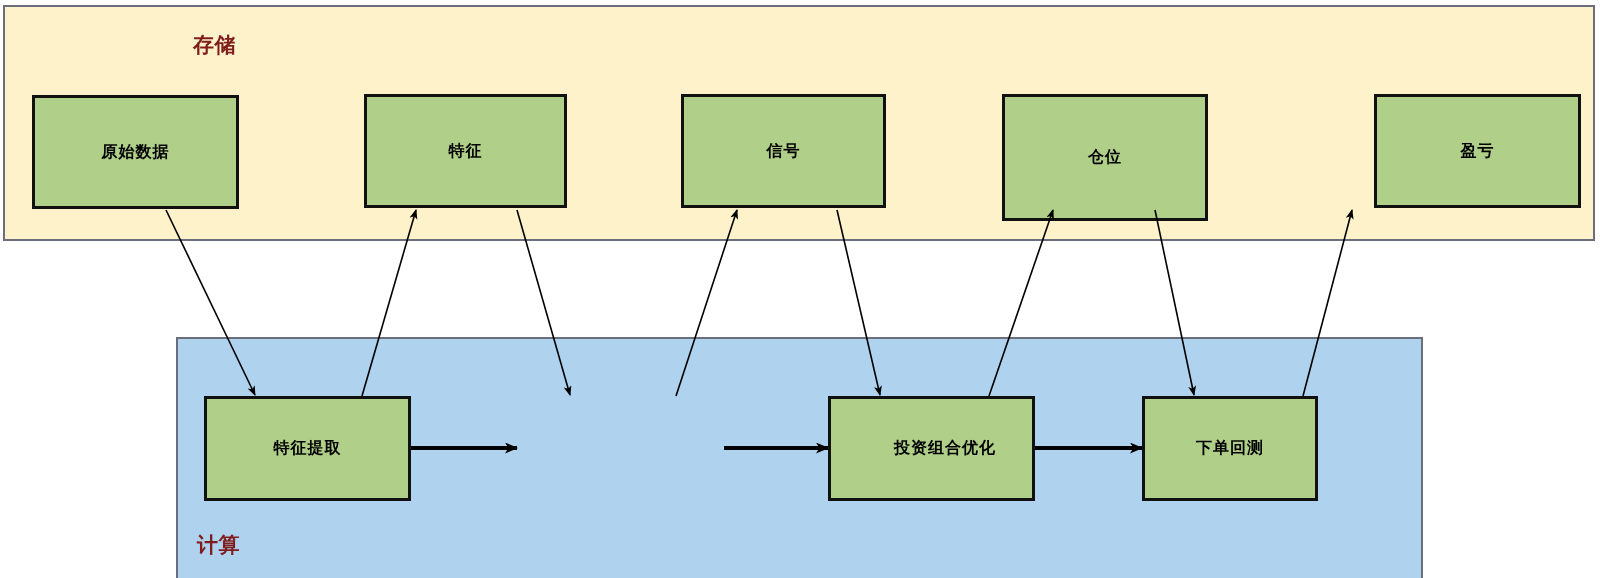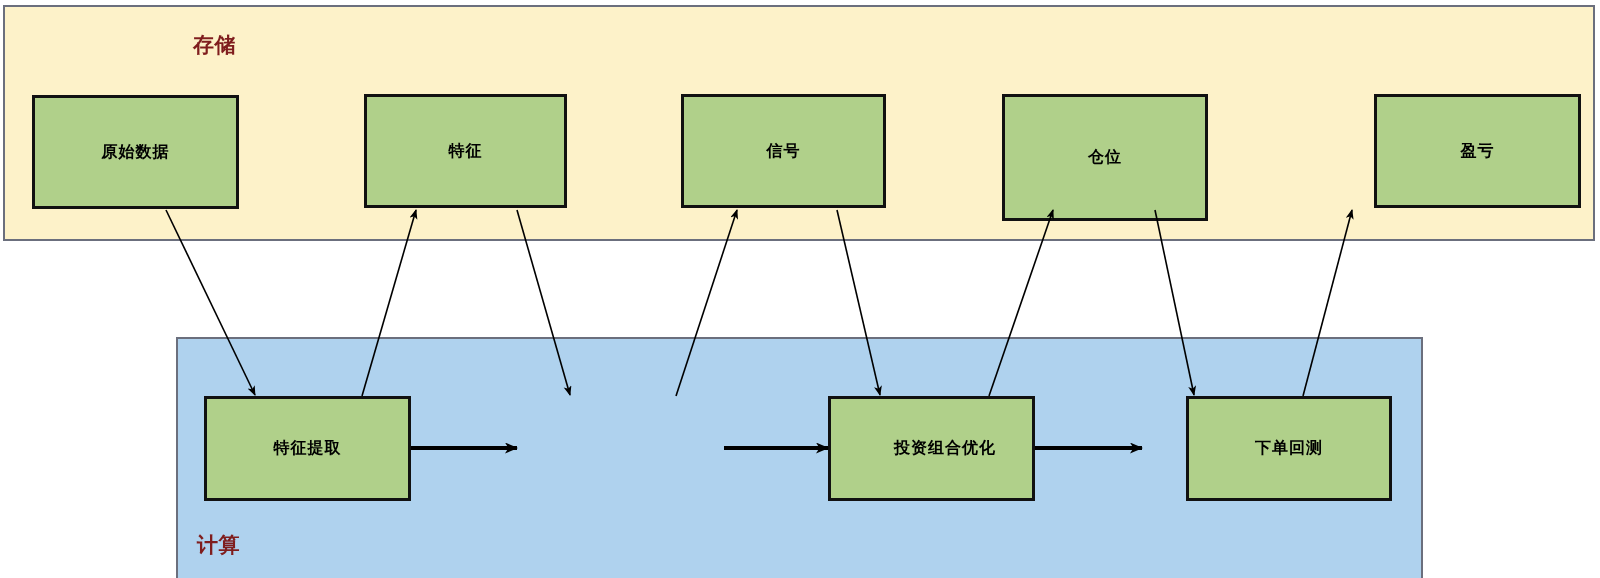--- a/index.html
+++ b/index.html
@@ -128,17 +128,17 @@
   </div>
   <div class="node" style="left: 1374px; top: 94px; width: 207px; height: 114px;">
     <span class="node-label">盈亏</span>
   </div>
   <div class="node" style="left: 204px; top: 396px; width: 207px; height: 105px;">
     <span class="node-label">特征提取</span>
   </div>
   <div class="node" style="left: 828px; top: 396px; width: 207px; height: 105px; padding-left: 27px;">
     <span class="node-label">投资组合优化</span>
   </div>
-  <div class="node" style="left: 1142px; top: 396px; width: 206px; height: 105px; margin-left: 44px;">
+  <div class="node" style="left: 1142px; top: 396px; width: 176px; height: 105px;">
     <span class="node-label">下单回测</span>
   </div>
 
 </div>
 
 </body></html>

